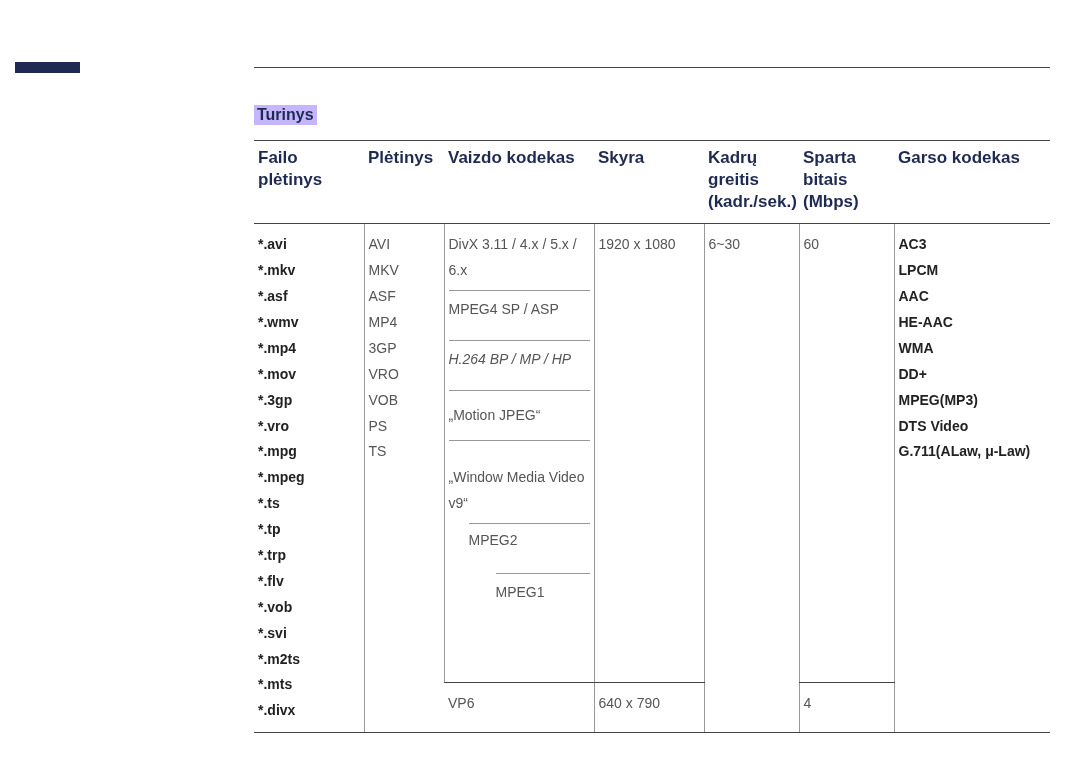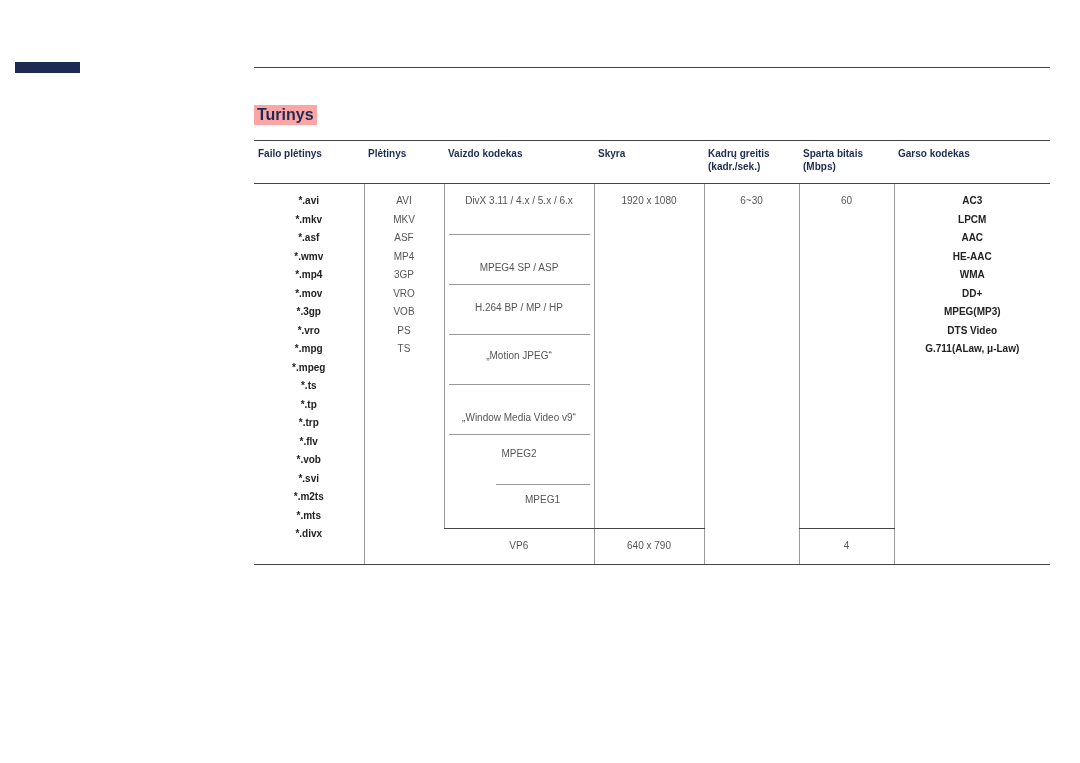--- a/index.html
+++ b/index.html
@@ -23,57 +23,56 @@
     position: absolute;
     top: 67px;
     left: 254px;
     width: 796px;
     border-top: 1px solid #444;
   }
   .heading {
     position: absolute;
     top: 105px;
     left: 254px;
-    background: #fca5a5;
+    background: #c4b5fd;
     padding: 1px 3px;
     font-weight: bold;
     font-size: 16px;
     color: #1e2a52;
   }
   .table-wrap {
     position: absolute;
     top: 140px;
     left: 254px;
     width: 796px;
   }
   table {
     border-collapse: collapse;
     width: 100%;
     table-layout: fixed;
   }
   th {
     text-align: left;
-    font-size: 10px;
+    font-size: 17px;
     font-weight: bold;
     color: #1e2a52;
     padding: 6px 4px 10px 4px;
     border-top: 1px solid #444;
     border-bottom: 1px solid #444;
     vertical-align: top;
     line-height: 1.3;
   }
   td {
-    font-size: 10px;
+    font-size: 14px;
     color: #555;
     padding: 8px 4px;
     border-left: 1px solid #999;
     border-bottom: 1px solid #999;
     vertical-align: top;
     line-height: 1.85;
-    text-align: center;
   }
   td:first-child { border-left: none; }
   .bold { font-weight: bold; color: #222; }
   .col-ext { width: 110px; }
   .col-cont { width: 80px; }
   .col-vcodec { width: 150px; }
   .col-res { width: 110px; }
   .col-fps { width: 95px; }
   .col-bps { width: 95px; }
   .col-acodec { width: 156px; }
@@ -146,25 +145,25 @@
               <div>3GP</div>
               <div>VRO</div>
               <div>VOB</div>
               <div>PS</div>
               <div>TS</div>
             </div>
       </td>
       <td style="padding:0 4px;">
         <div id="vcodecs-main">
               <div class="subcell" style="min-height: 44px; padding-top: 8px;">DivX 3.11 / 4.x / 5.x / 6.x</div>
-              <div class="subcell" style="min-height: 44px; padding-top: 24px;">MPEG4 SP / ASP</div>
-              <div class="subcell" style="min-height: 44px; padding-top: 14px;">H.264 BP / MP / HP</div>
+              <div class="subcell" style="min-height: 44px; padding-top: 6px;">MPEG4 SP / ASP</div>
+              <div class="subcell" style="min-height: 44px; padding-top: 6px; font-style: italic;">H.264 BP / MP / HP</div>
               <div class="subcell" style="min-height: 44px; padding-top: 12px;">„Motion JPEG“</div>
               <div class="subcell" style="min-height: 44px; padding-top: 24px;">„Window Media Video v9“</div>
-              <div class="subcell" style="min-height: 44px; padding-top: 10px;">MPEG2</div>
+              <div class="subcell" style="min-height: 44px; padding-top: 4px; margin-left: 20px;">MPEG2</div>
               <div class="subcell" style="min-height: 44px; padding-top: 6px; margin-left: 47px;">MPEG1</div>
             </div>
       </td>
       <td>1920 x 1080</td>
       <td rowspan="2">6~30</td>
       <td>60</td>
       <td rowspan="2">
         <div class="stack bold" id="acodecs">
               <div>AC3</div>
               <div>LPCM</div>

